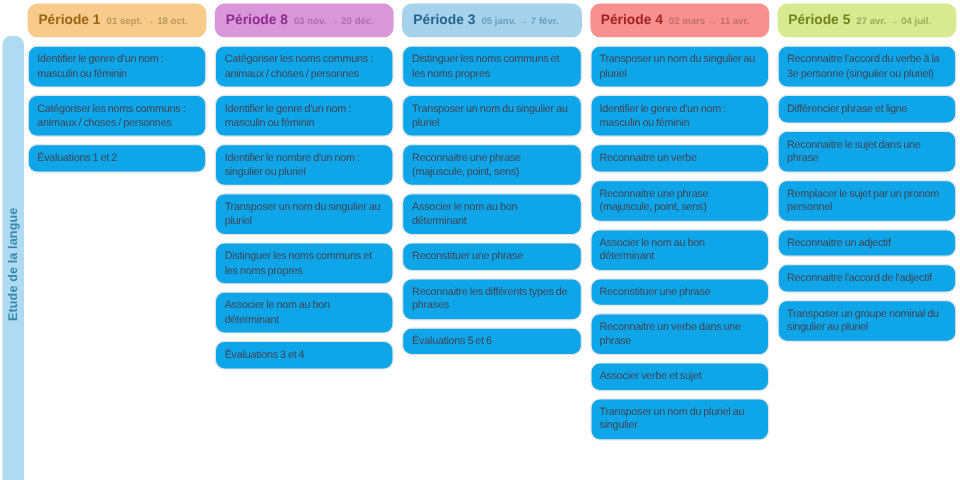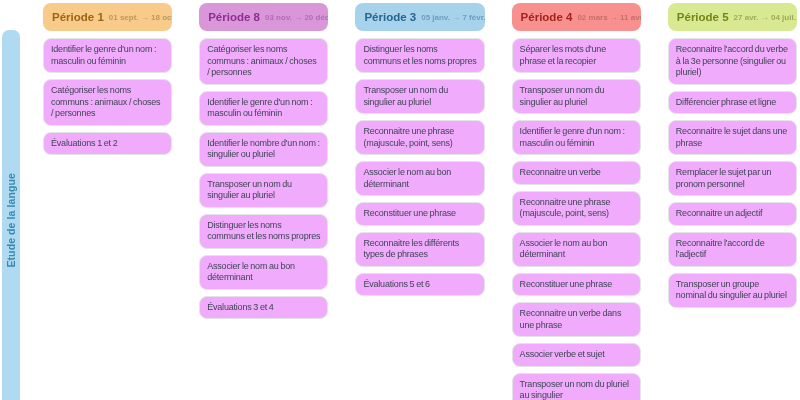--- a/index.html
+++ b/index.html
@@ -29,21 +29,21 @@
     white-space: nowrap;
     letter-spacing: 0.1px;
   }
   .columns {
     position: absolute;
     left: 23px; right: 3px; top: 3px;
     display: flex;
     gap: 7px;
     align-items: flex-start;
   }
-  .column { flex: 1 1 0; min-width: 0; margin-left: 20px; }
+  .column { flex: 1 1 0; min-width: 0; }
   .period-header {
     height: 28px;
     border-radius: 8px;
     background: var(--hdr-bg);
     display: flex;
     align-items: center;
     padding: 0 9px;
     overflow: hidden;
     white-space: nowrap;
     cursor: pointer;
@@ -61,21 +61,21 @@
     margin-left: 5px;
     flex-shrink: 0;
   }
   .cards {
     margin-top: 7px;
     display: flex;
     flex-direction: column;
     gap: 6px;
   }
   .card {
-    background: #f0abfc;
+    background: #0ea5e9;
     border: 1px solid #e3e4e6;
     border-radius: 8px;
     padding: 5px 7px;
     font-size: 9px;
     line-height: 11.5px;
     letter-spacing: -0.2px;
     word-spacing: -0.5px;
     color: #3f4554;
     cursor: pointer;
   }
@@ -179,23 +179,20 @@
   </div>
 </div>
   </div>
 
   <div class="column" style="--hdr-bg: #f89090; --hdr-title: #a3241e; --hdr-dates: #c3706a;">
     <div class="period-header">
       <span class="period-title">Période 4</span>
       <span class="period-dates">02 mars → 11 avr.</span>
     </div>
     <div class="cards">
-  <div class="card">
-    <span>Séparer les mots d'une phrase et la recopier</span>
-  </div>
 
   <div class="card">
     <span>Transposer un nom du singulier au pluriel</span>
   </div>
 
   <div class="card">
     <span>Identifier le genre d'un nom : masculin ou féminin</span>
   </div>
 
   <div class="card">

